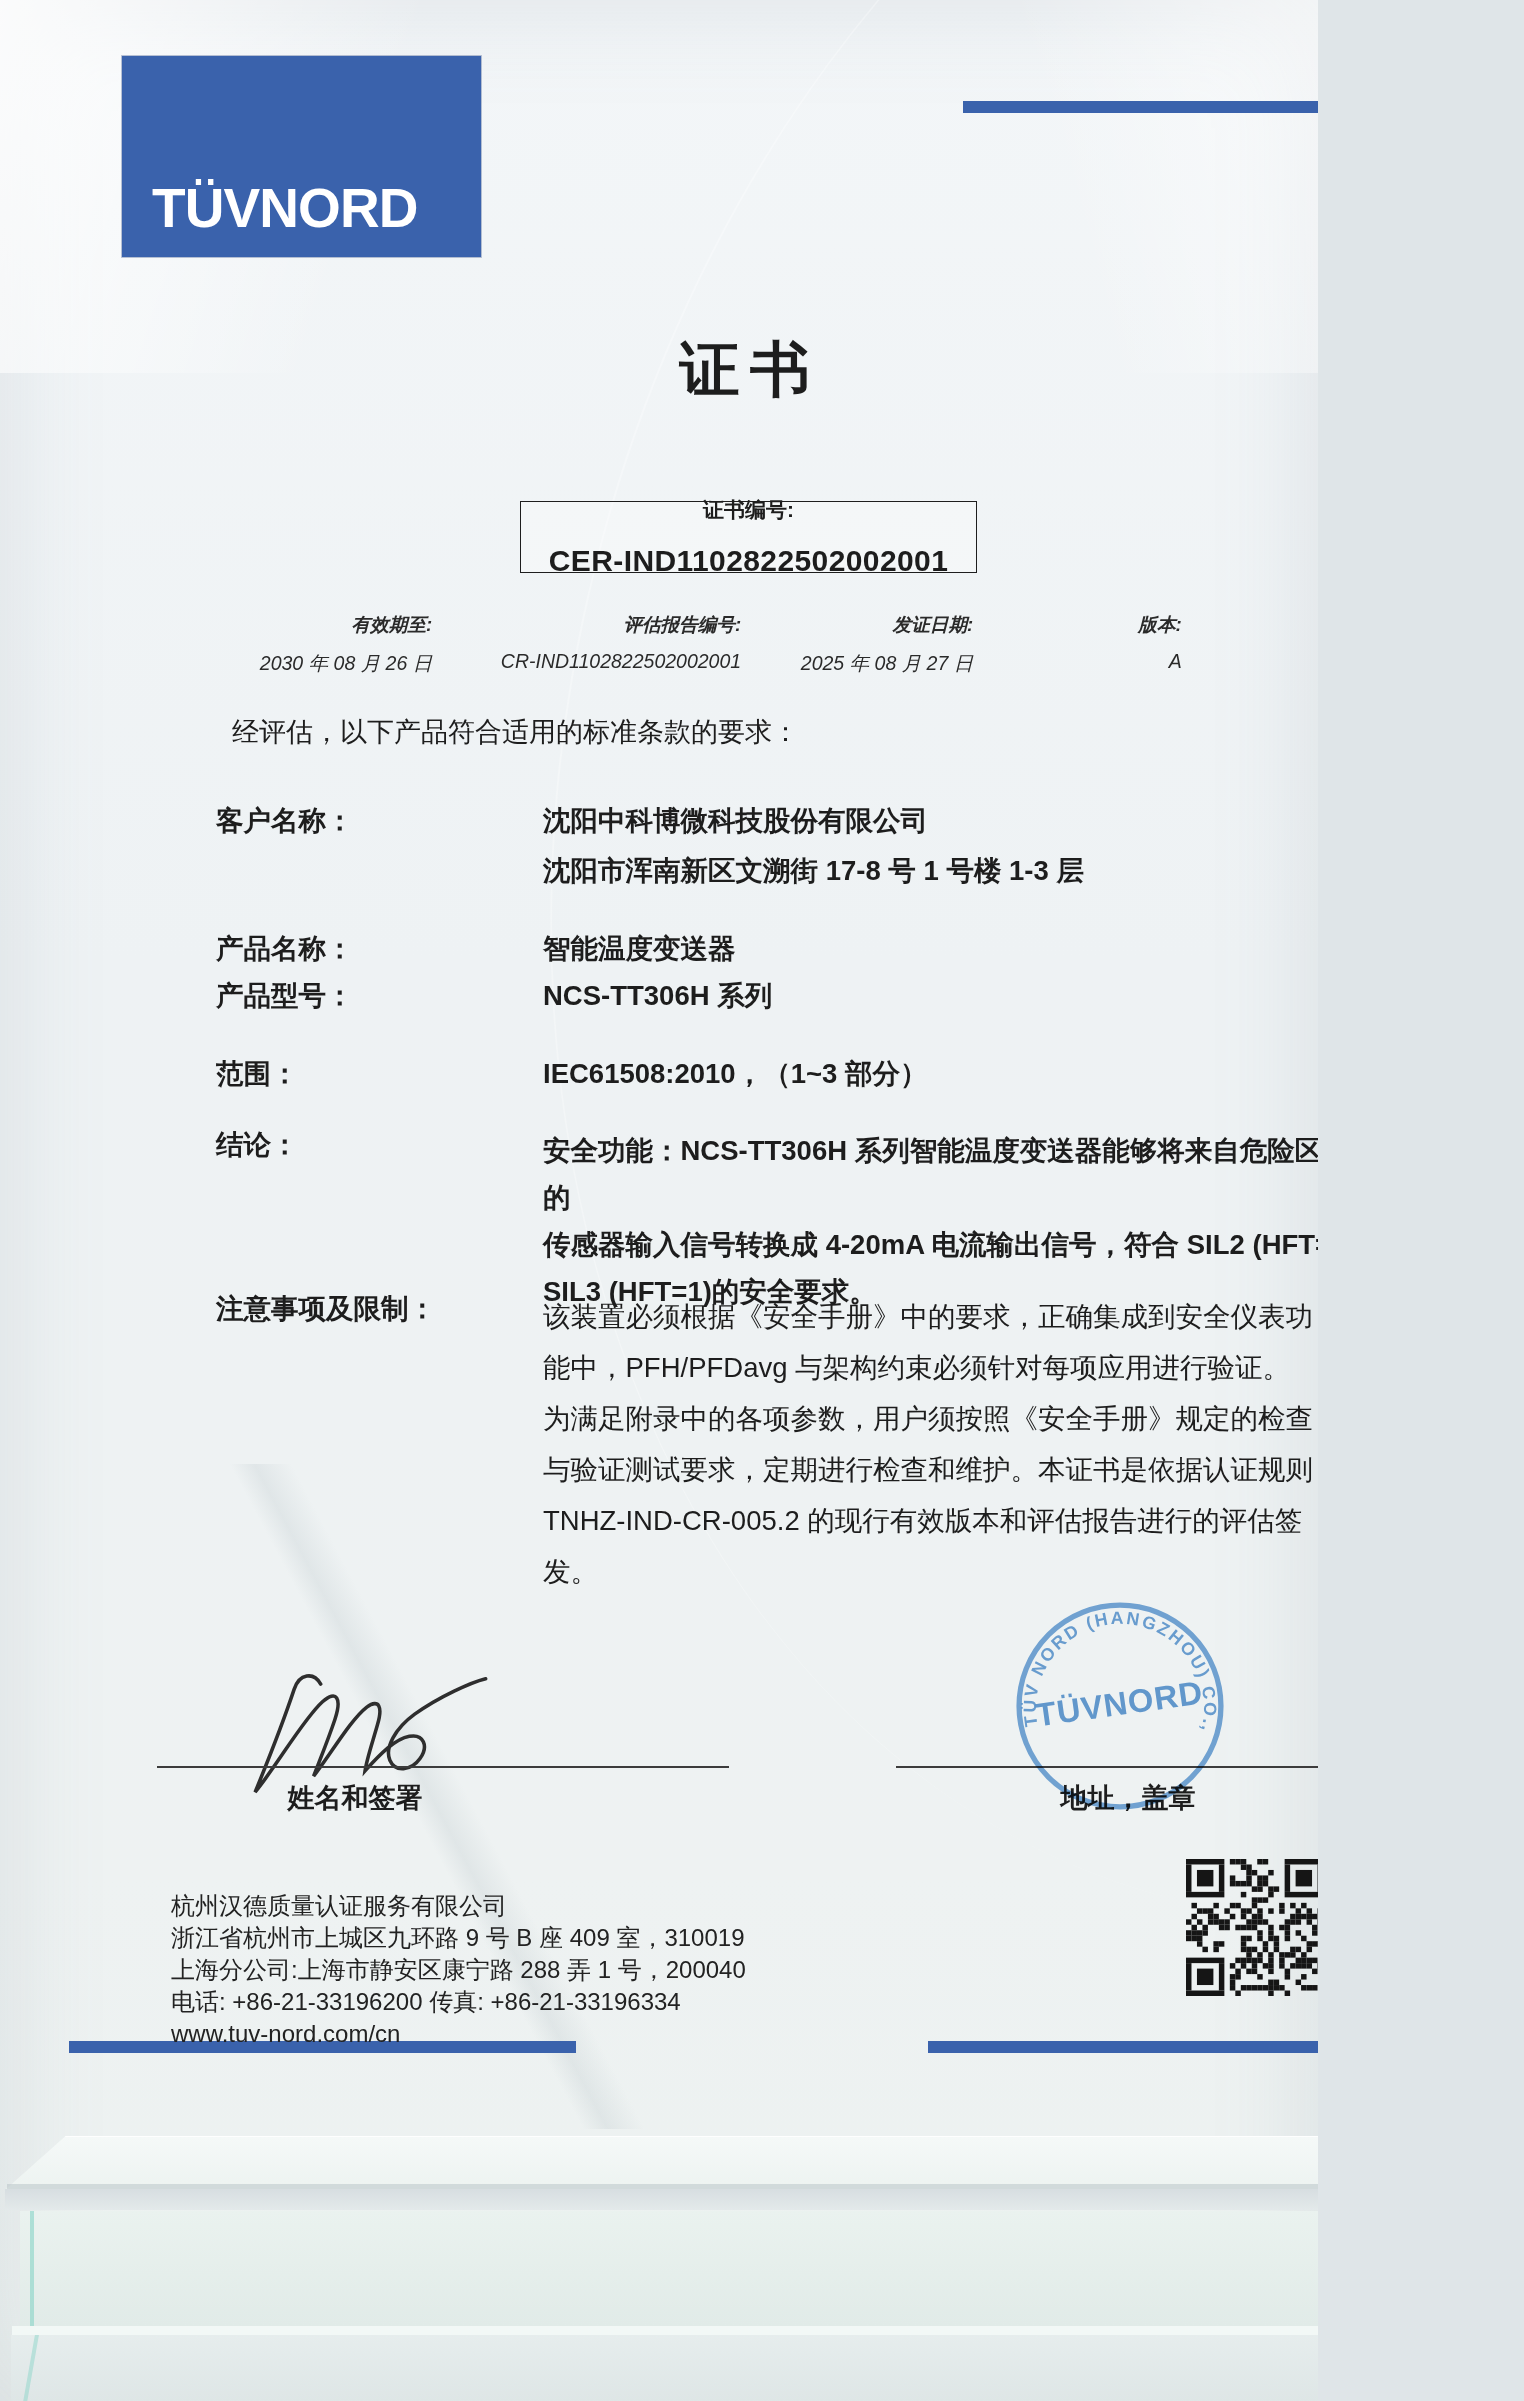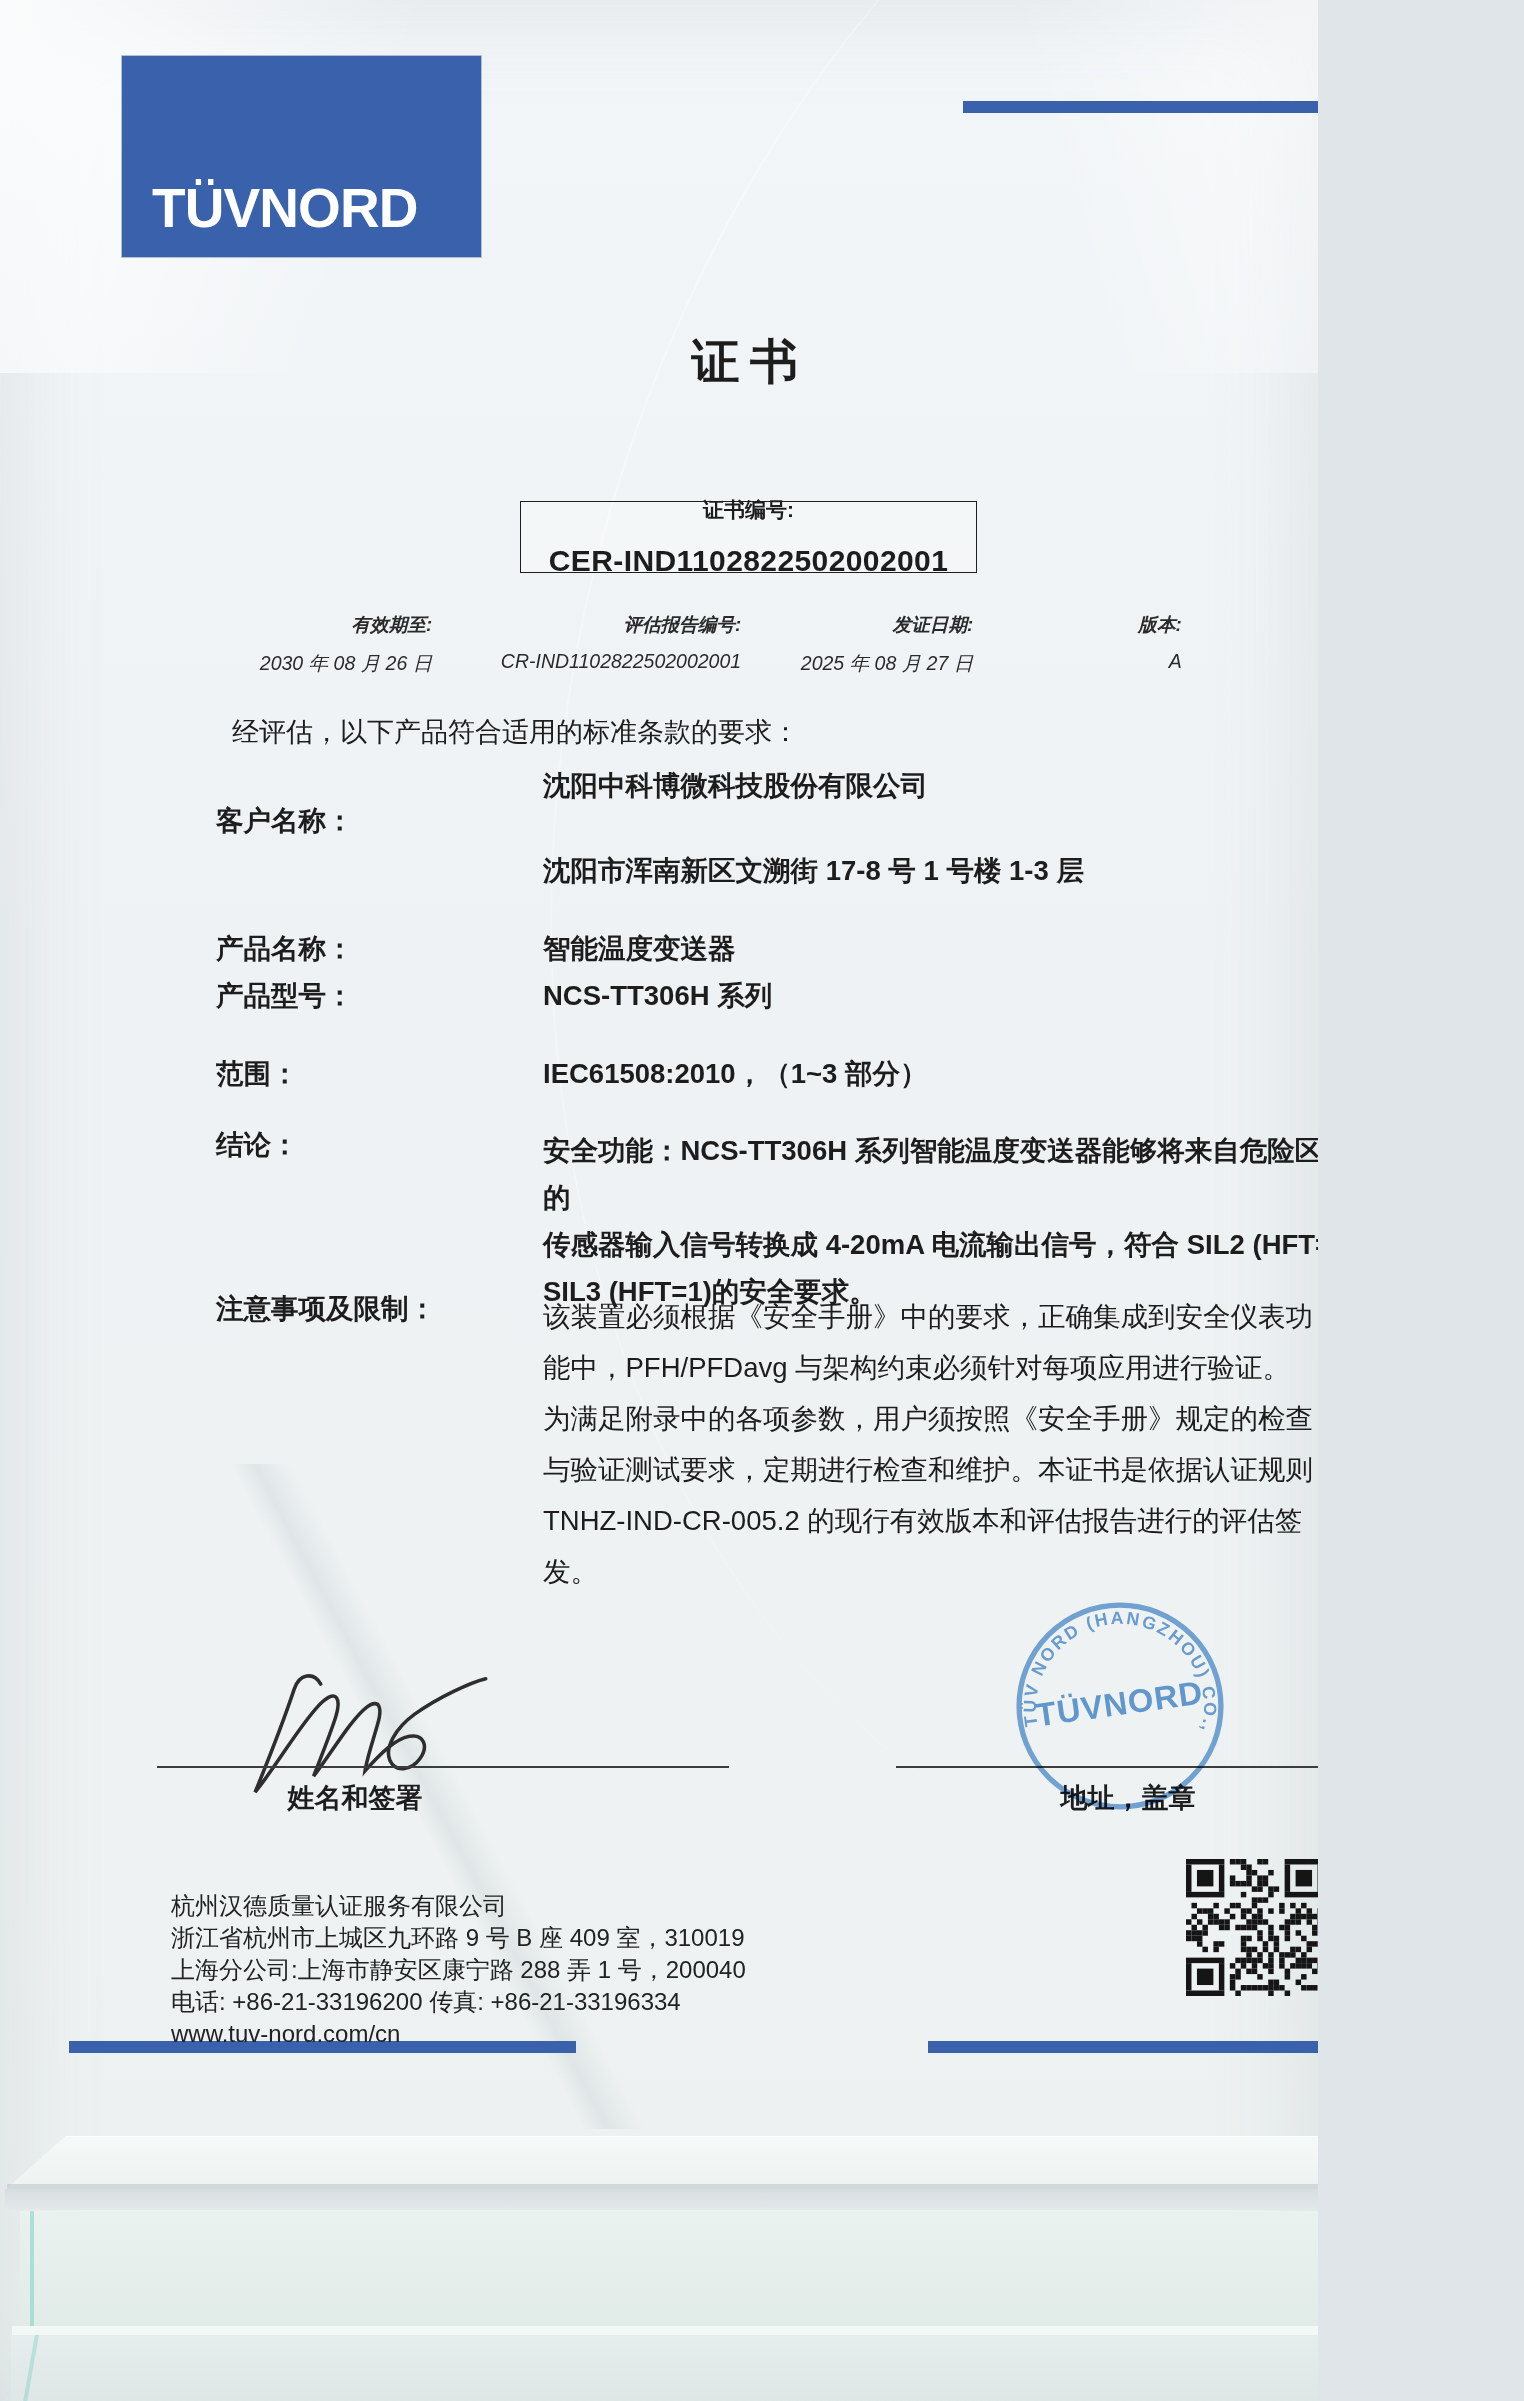--- a/index.html
+++ b/index.html
@@ -29,21 +29,21 @@
     box-shadow:0 0 0 0.9px rgba(40,70,130,.35);}
   .logo span{position:absolute;left:30px;bottom:21px;color:#fff;font-weight:bold;
     font-size:55px;letter-spacing:-0.9px;line-height:1;}
   
   .bar{background:#3a62ac;height:11.5px;}
   .bar-top{left:963px;top:101px;width:454px;}
   .bar-bl{left:69px;top:2041px;width:507px;height:12.4px;}
   .bar-br{left:928px;top:2041px;width:507px;height:12.4px;}
   
   .doc-title{left:750px;top:330px;transform:translateX(-50%);
-    font-size:48px;font-weight:bold;letter-spacing:10.6px;white-space:nowrap;}
+    font-size:60px;font-weight:bold;letter-spacing:10.6px;white-space:nowrap;}
   
   .cert-box{left:520px;top:481px;width:457px;height:72px;border:1.8px solid #1e1e1e;
     display:flex;flex-direction:column;align-items:center;justify-content:center;gap:20px;background:rgba(255,255,255,.25);margin-top:20px;}
   .cert-box .lbl{font-size:21px;font-weight:bold;}
   .cert-box .num{font-size:30px;font-weight:bold;letter-spacing:0.4px;text-align:center;}
   
   .meta-col{transform:translateX(-50%);text-align:right;font-style:italic;color:#2a2a2a;white-space:nowrap;}
   .meta-col .ml{font-size:18.6px;font-weight:bold;}
   .meta-col .mv{font-size:19.5px;margin-top:11.5px;}
   .m1{left:346px;top:612px;} .m2{left:621px;top:612px;} .m3{left:887px;top:612px;} .m4{left:1160px;top:612px;}
@@ -126,21 +126,21 @@
     <div class="mv">2025 年 08 月 27 日</div>
   </div>
   <div class="abs meta-col m4">
     <div class="ml">版本:</div>
     <div class="mv">A</div>
   </div>
 
   <div class="abs intro">经评估，以下产品符合适用的标准条款的要求：</div>
 
   <div class="abs flabel" style="top:803px;">客户名称：</div>
-  <div class="abs fvalue bold" style="top:768px;">沈阳中科博微科技股份有限公司</div>
+  <div class="abs fvalue bold" style="top:803px;">沈阳中科博微科技股份有限公司</div>
   <div class="abs fvalue" style="top:853px;">沈阳市浑南新区文溯街 17-8 号 1 号楼 1-3 层</div>
 
   <div class="abs flabel" style="top:931px;">产品名称：</div>
   <div class="abs fvalue bold" style="top:931px;">智能温度变送器</div>
 
   <div class="abs flabel" style="top:978px;">产品型号：</div>
   <div class="abs fvalue bold" style="top:978px;">NCS-TT306H 系列</div>
 
   <div class="abs flabel" style="top:1056px;">范围：</div>
   <div class="abs fvalue bold" style="top:1056px;">IEC61508:2010，（1~3 部分）</div>

